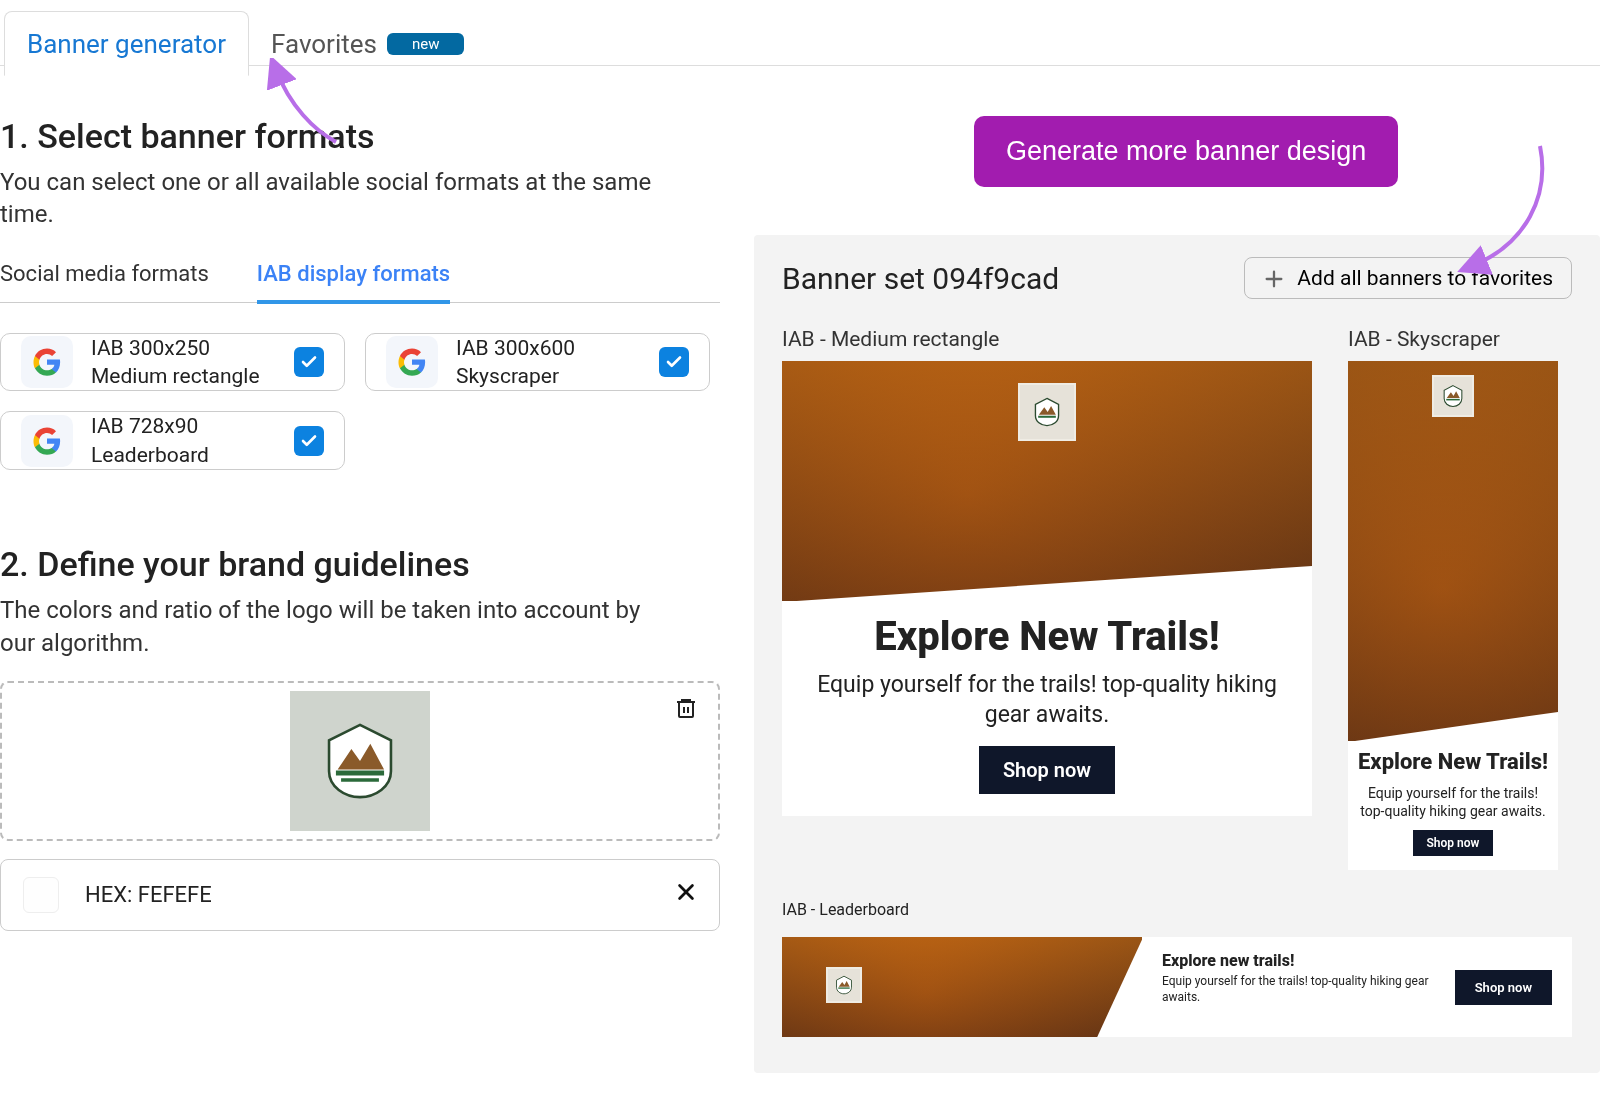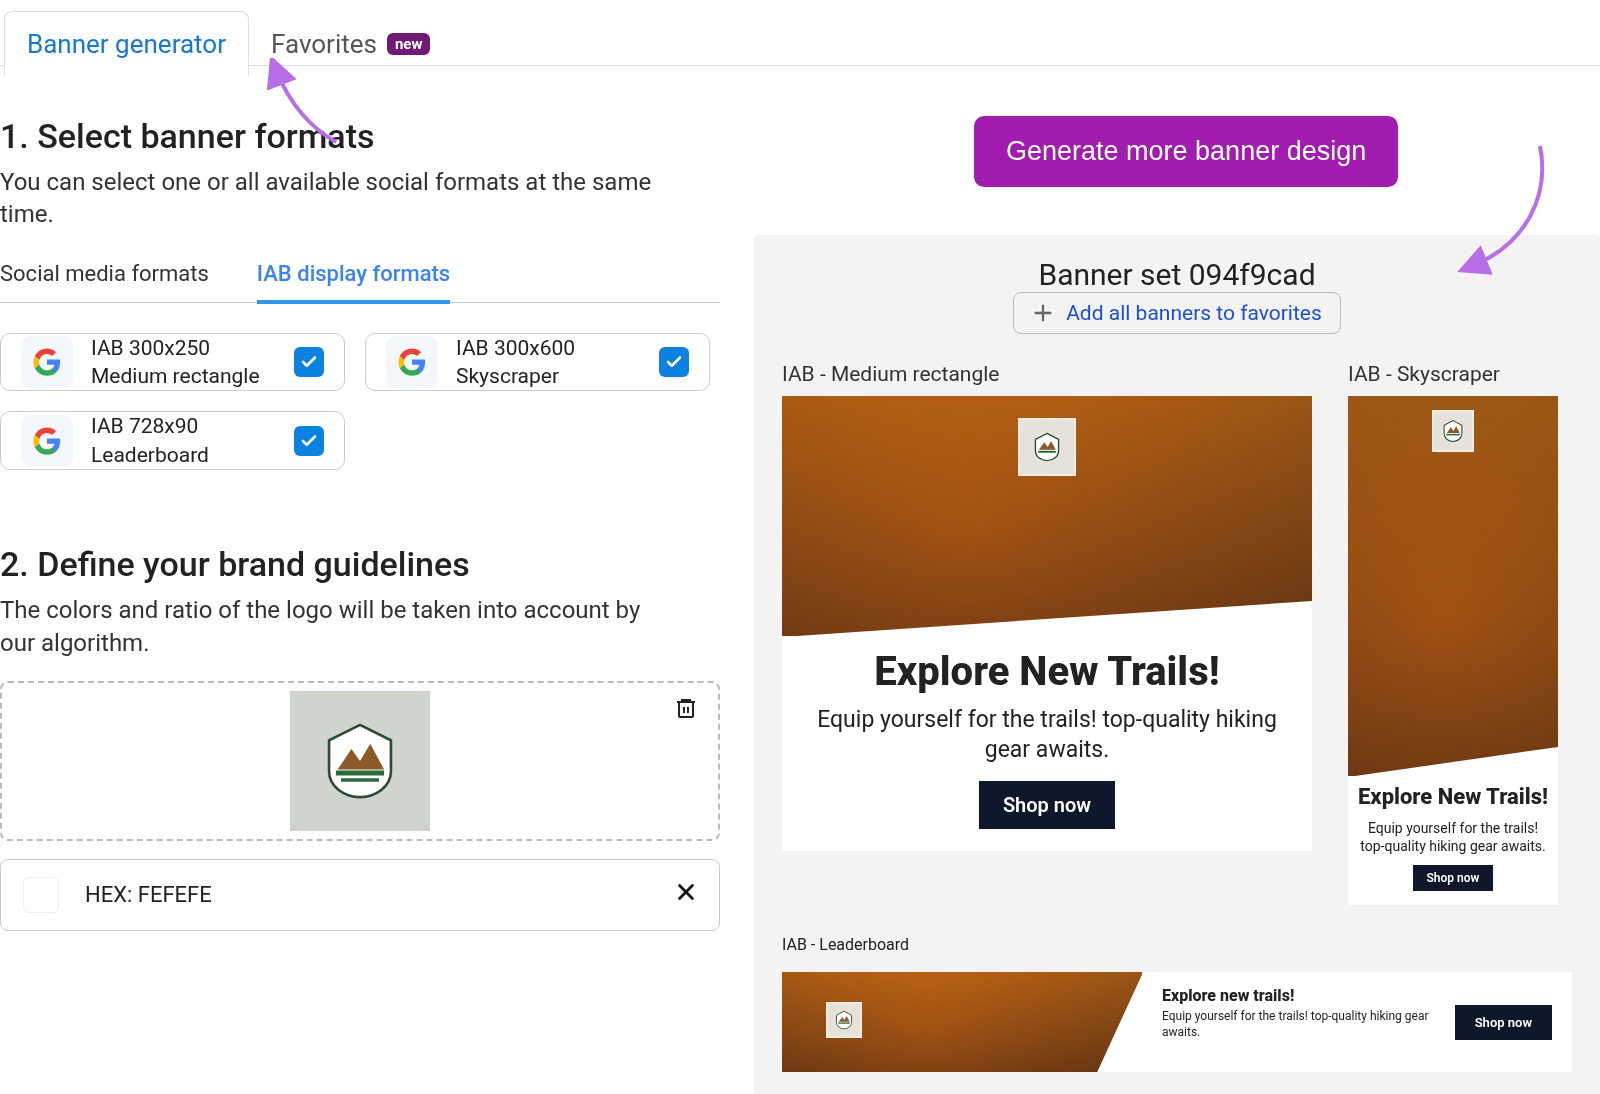--- a/index.html
+++ b/index.html
@@ -32,26 +32,26 @@
     top: 11px;
   }
   .tab.active {
     color: #1778d3;
     border: 1px solid #ddd;
     border-bottom: 1px solid #fff;
     border-radius: 8px 8px 0 0;
     background: #fff;
   }
   .new-badge {
-    background: #701a75;
+    background: #0369a1;
     color: #fff;
     font-size: 15px;
-    padding: 2px 8px;
+    padding: 2px 25px;
     border-radius: 6px;
-    font-weight: 700;
+    font-weight: 400;
   }
 
   
   .main {
     display: flex;
     gap: 34px;
   }
   .left-col { width: 730px; padding-top: 50px; }
   .right-col { flex: 1; padding-top: 50px; }
 
@@ -101,25 +101,25 @@
   }
   .hex-left { display:flex; align-items:center; gap: 26px; }
   .swatch { width: 36px; height: 36px; border-radius: 6px; border: 1px solid #eee; background: #fefefe; }
 
   
   .gen-btn {
     background: #a21caf; color: #fff; border: none; border-radius: 10px;
     padding: 20px 32px; font-size: 27px; cursor: pointer; margin-left: 220px;
   }
   .results { background: #f3f3f3; border-radius: 4px; margin-top: 48px; padding: 22px 28px 36px; }
-  .results-hd { display: flex; align-items: center; justify-content: space-between; margin-bottom: 28px; flex-direction: column; }
+  .results-hd { display: flex; align-items: center; justify-content: space-between; margin-bottom: 28px; }
   .set-title { font-size: 30px; }
   .add-fav {
     border: 1px solid #bbb; border-radius: 8px; padding: 8px 18px;
-    display: flex; align-items: center; gap: 12px; font-size: 21px; color: #1d4ed8; cursor: pointer; background: #f3f3f3;
+    display: flex; align-items: flex-end; gap: 12px; font-size: 21px; color: #000000; cursor: pointer; background: #f3f3f3;
   }
 
   .previews { display: flex; gap: 36px; }
   .preview-col .plabel { font-size: 21px; color: #333; margin-bottom: 10px; }
 
   .ad-med { width: 530px; background: #fff; }
   .ad-med .img { height: 240px; background: linear-gradient(rgba(220,120,20,0.55),rgba(120,60,20,0.5)), radial-gradient(circle at 35% 55%, #9c4d11, #4a2a16); position:relative; }
   .ad-med .img::after { content:""; position:absolute; left:0; right:0; bottom:-1px; height:36px; background:#fff; clip-path: polygon(0 100%, 100% 0, 100% 100%); }
   .ad-med .body { text-align:center; padding: 12px 20px 22px; }
   .ad-h { font-size: 40px; font-weight: 800; margin-bottom: 10px;}

